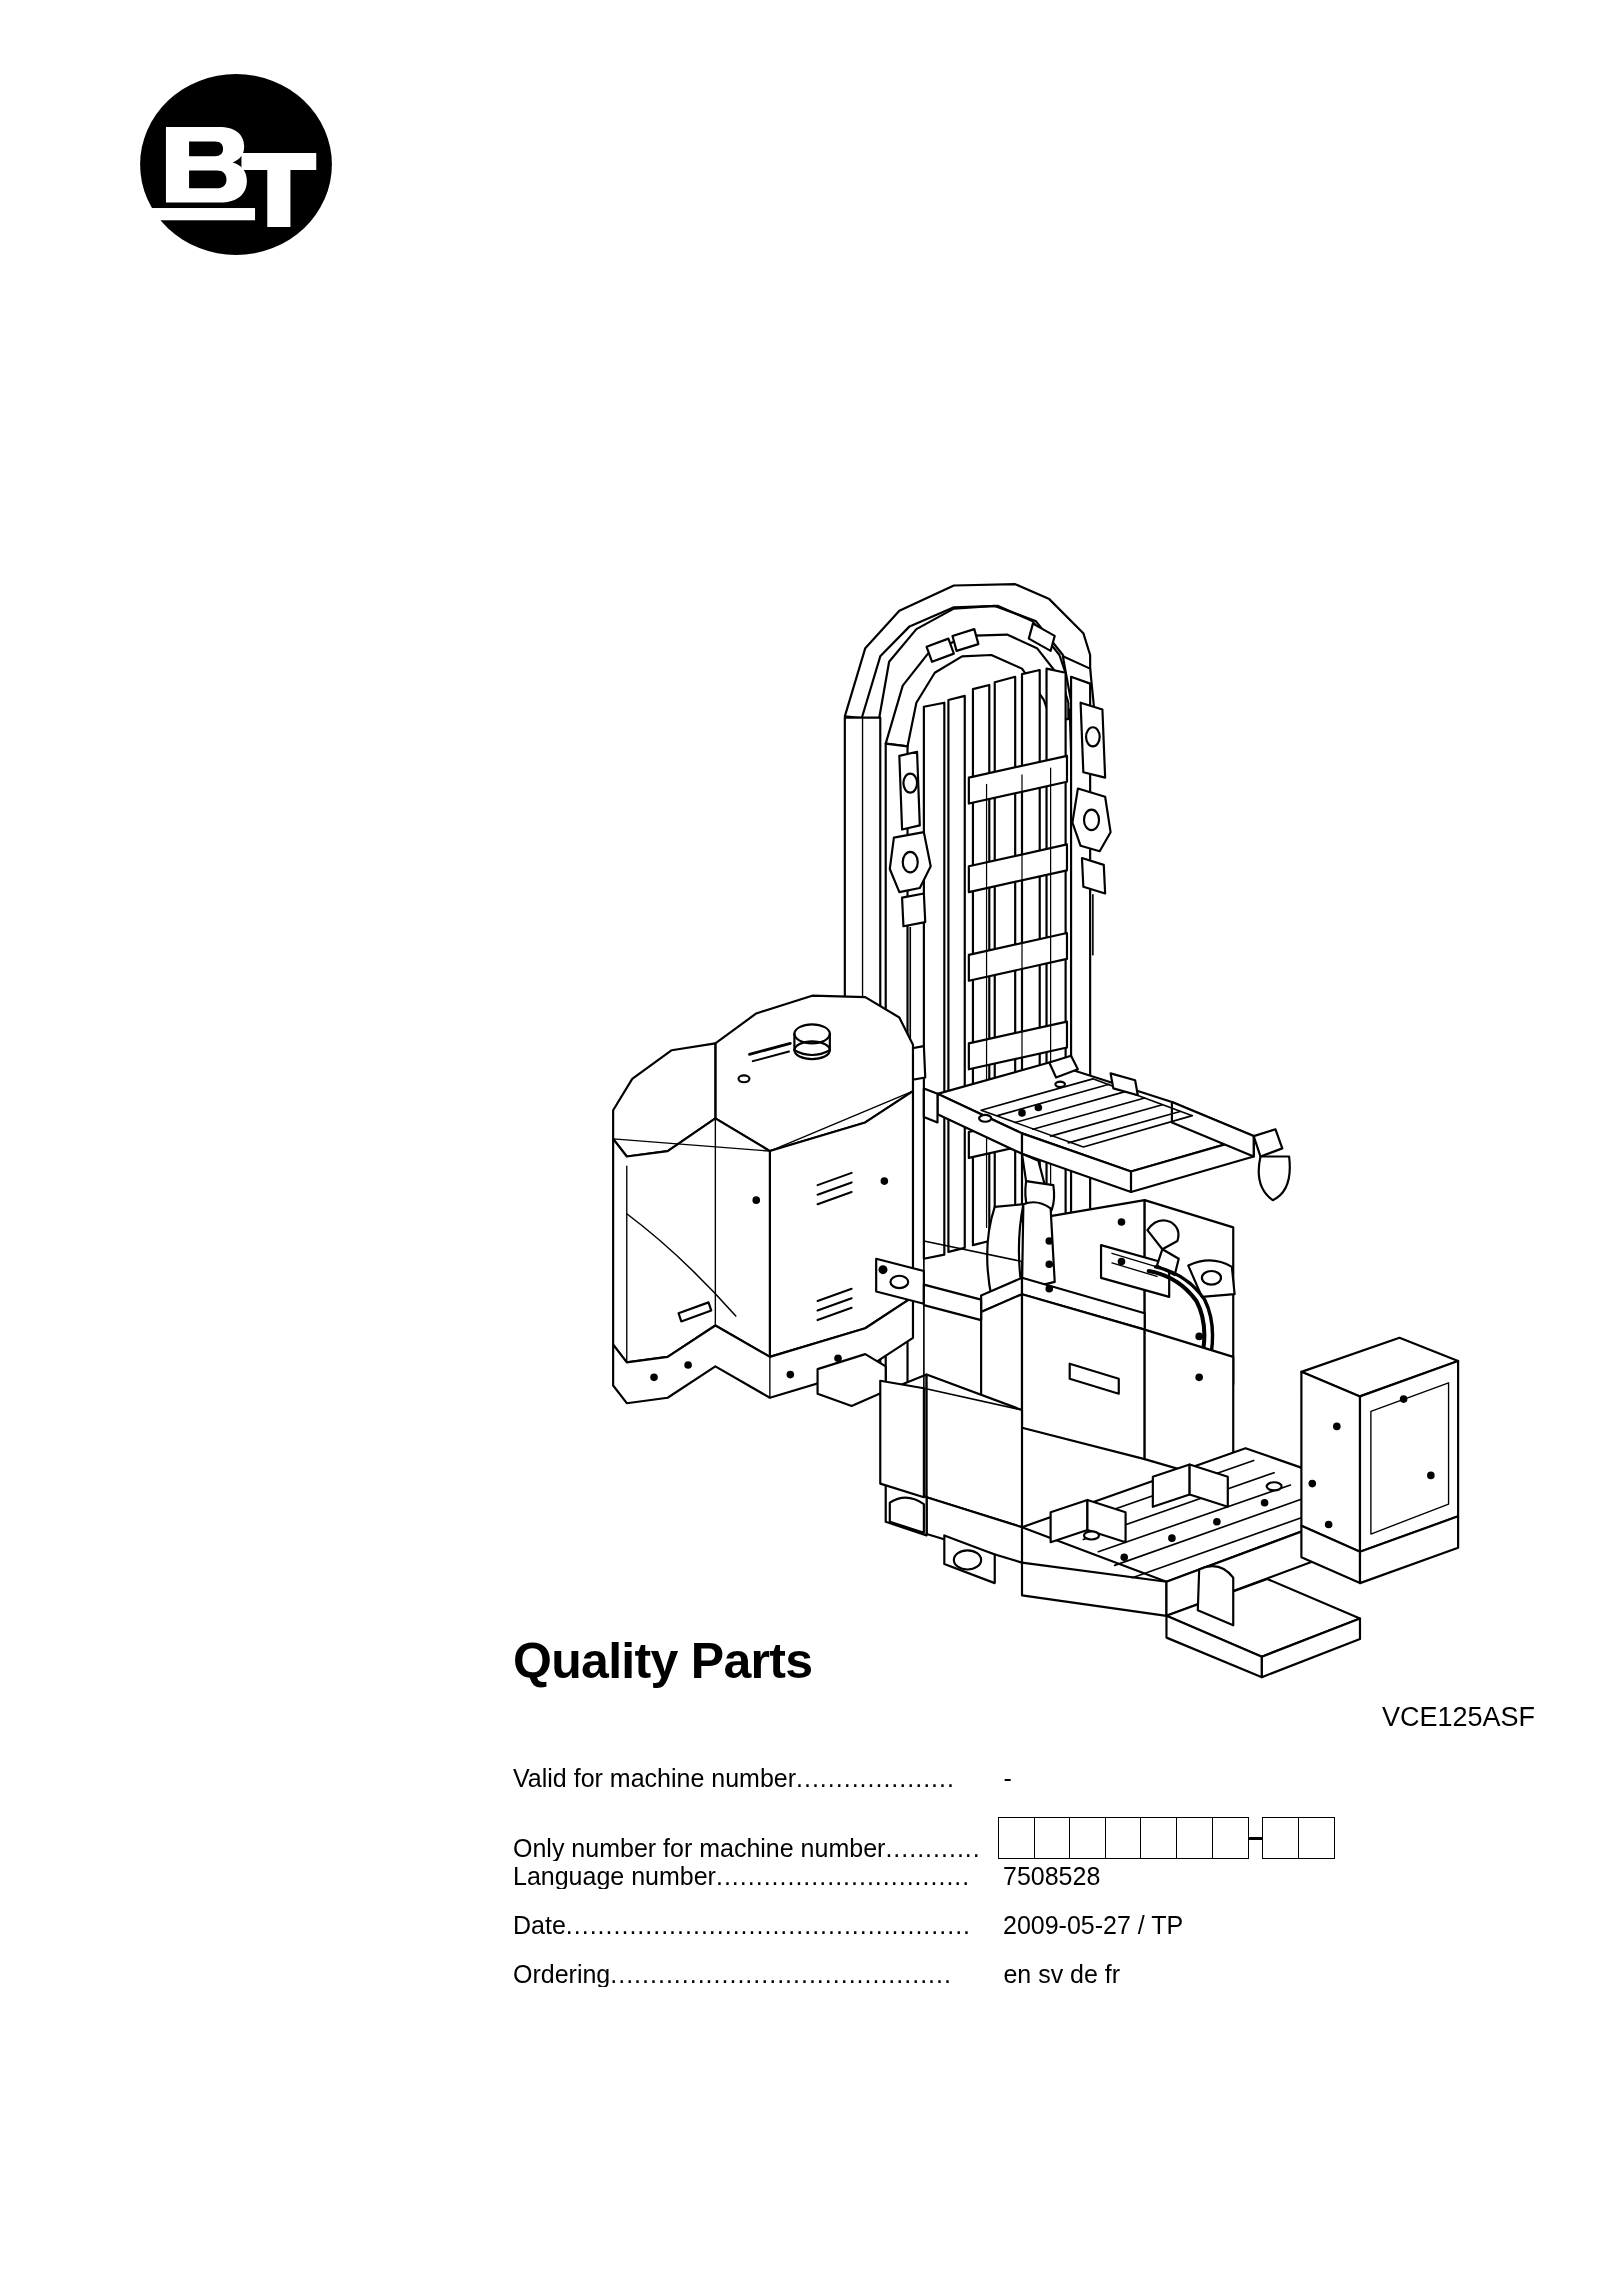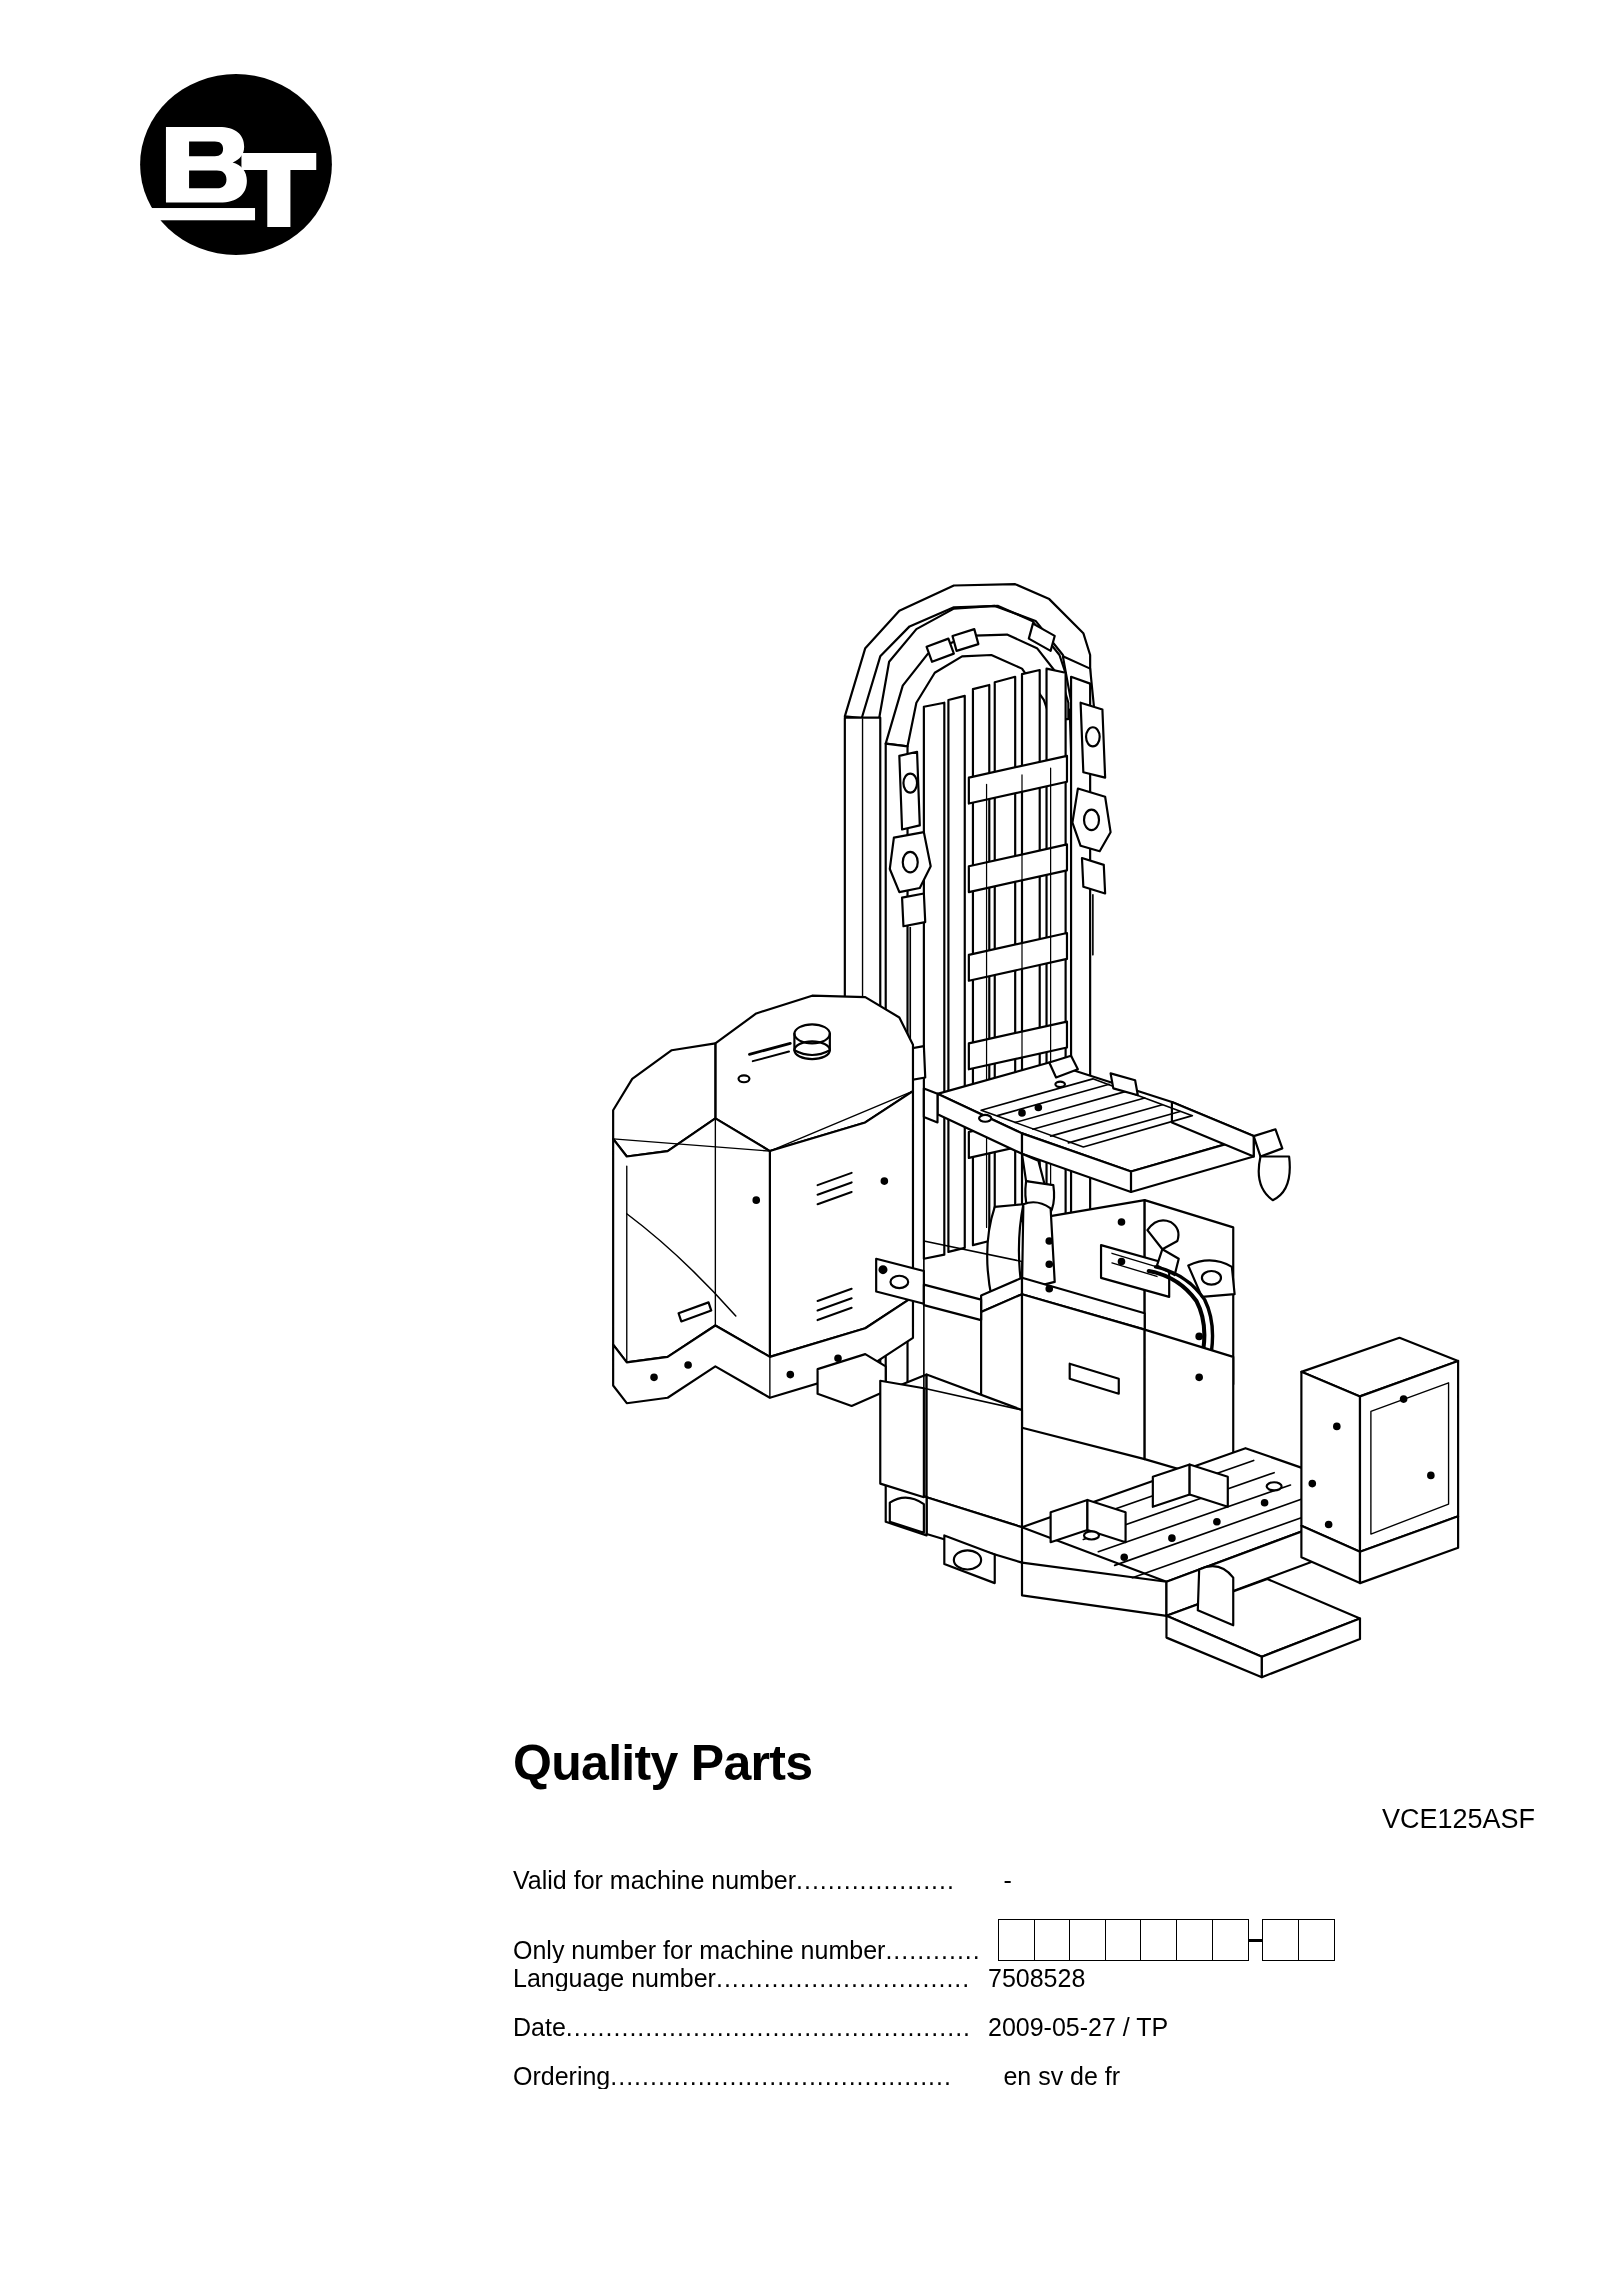--- a/index.html
+++ b/index.html
@@ -31,21 +31,21 @@
     left: 545px;
     top: 573px;
     width: 954px;
     height: 1118px;
   }
 
   
   #doc-info {
     position: absolute;
     left: 513px;
-    top: 1738px;
+    top: 1636px;
     width: 1022px;
   }
 
   #doc-title {
     font-size: 50px;
     font-weight: bold;
     letter-spacing: -0.7px;
     line-height: 1.0;
     margin: 0 0 17.7px 0;
     white-space: nowrap;
@@ -81,21 +81,21 @@
 
   .info-leader {
     display: flex;
     align-items: baseline;
     width: 470px;
     overflow: hidden;
     white-space: nowrap;
   }
 
   .info-value {
-    margin-left: 5px;
+    margin-left: 20px;
     white-space: nowrap;
   }
   .info-value.indent {
     margin-left: 20.4px;
   }
 
   
   .serial-boxes {
     display: flex;
     align-items: center;

